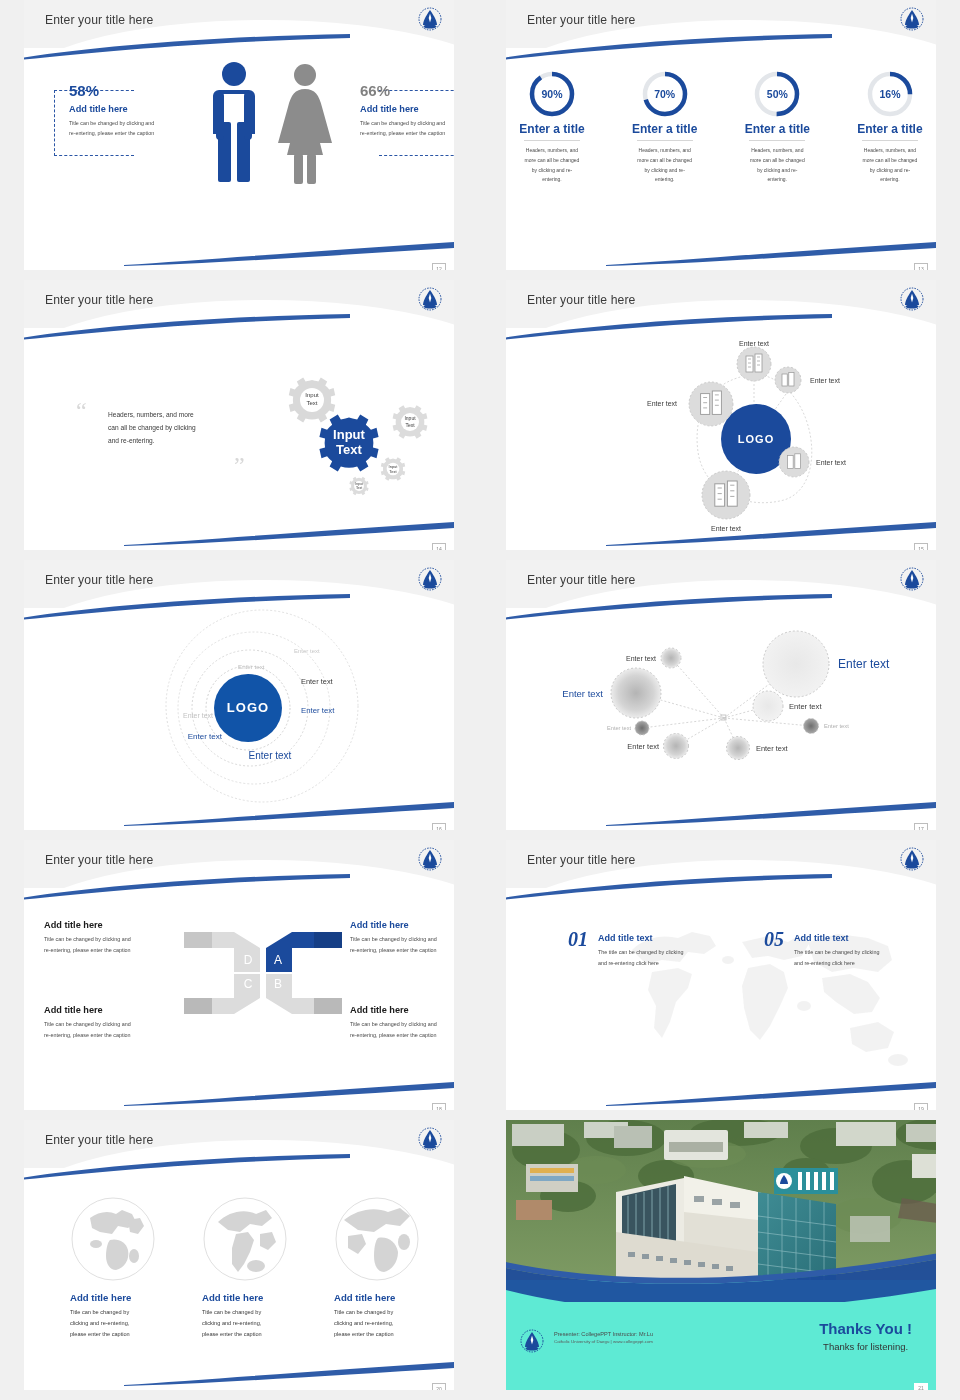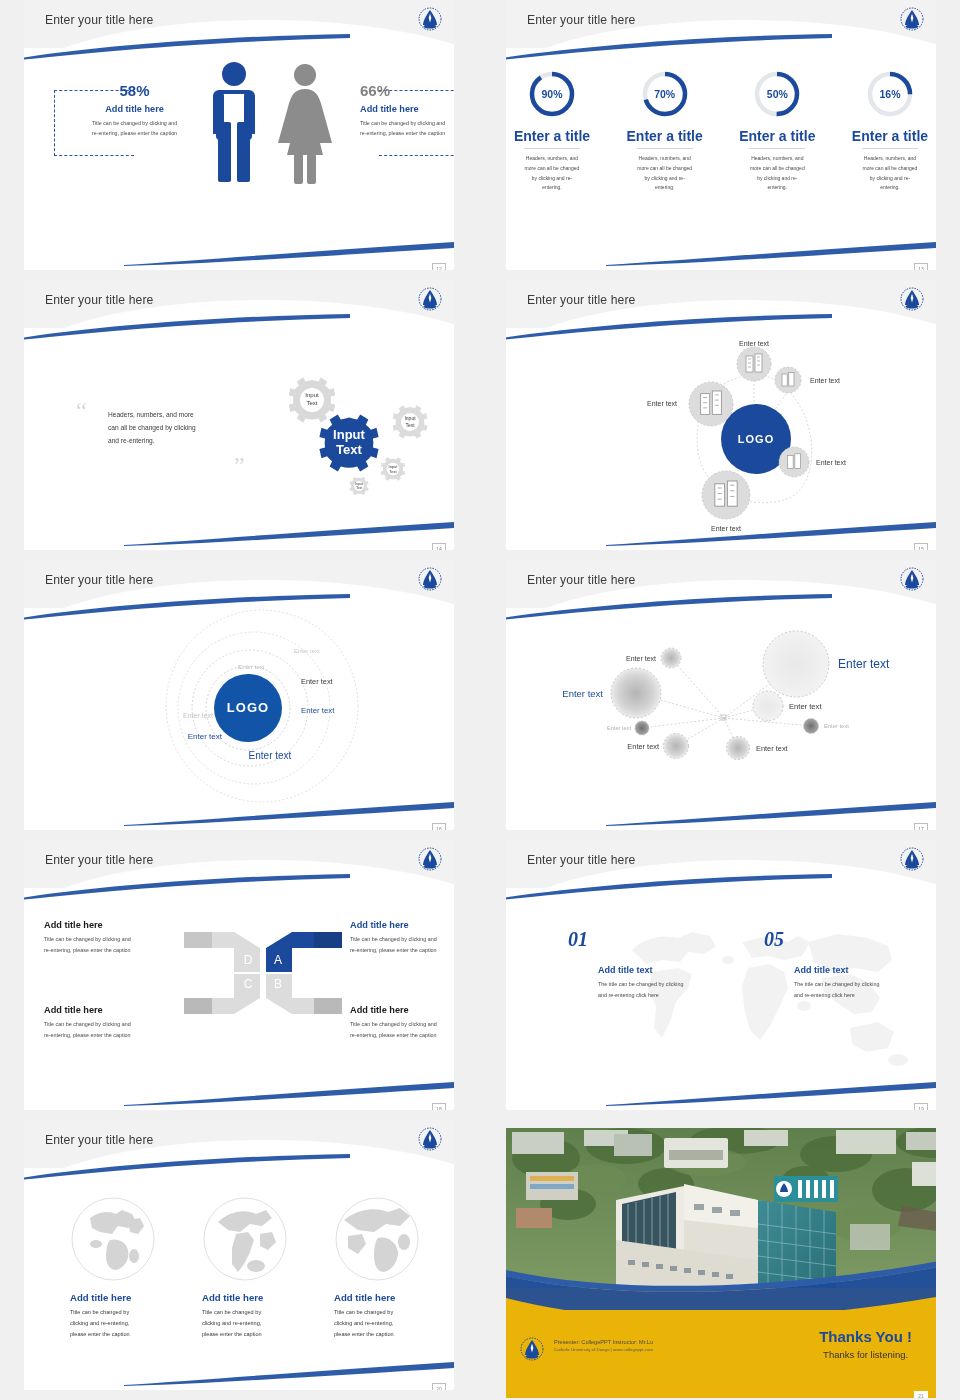--- a/index.html
+++ b/index.html
@@ -67,44 +67,44 @@
   .cap { font-size: 5.3px; color: #4a4a4a; line-height: 1.85; }
   .brk { position: absolute; border: 1px dashed #2a55a5; border-right: none; }
 
   
   .donut-col { width: 92px; text-align: center; }
   .donut { width: 48px; height: 48px; margin: 0 auto; position: relative; }
   .donut .lbl {
     position: absolute; inset: 0; display: flex; align-items: center; justify-content: center;
     font-size: 10.5px; font-weight: bold; color: #1b4a9c;
   }
-  .donut-title { font-size: 14px; font-weight: bold; color: #1b4a9c; margin-top: 10px; }
+  .donut-title { font-size: 12px; font-weight: bold; color: #1b4a9c; margin-top: 4px; }
   .donut-rule { width: 56px; height: 1px; background: #d6d6d6; margin: 4px auto 5px; }
   .donut-cap { font-size: 5px; color: #4a4a4a; line-height: 1.95; }
 
   
   .quote { font-size: 24px; color: #d8d8d8; font-family: "Liberation Serif", serif; line-height: .8; }
   .gtxt { font-size: 6.6px; color: #3a3a3a; line-height: 2.0; }
 
   
   .bt-h { font-size: 9.2px; font-weight: bold; color: #1b1b1b; }
   .bt-h.blue { color: #1b4a9c; }
   .bt-c { font-size: 5.4px; color: #4a4a4a; line-height: 1.95; margin-top: 4px; }
 
   
   .bignum { font-size: 20px; font-weight: bold; font-style: italic; color: #1b4a9c; font-family: "Liberation Serif", serif;}
-  .nt { font-size: 9px; font-weight: bold; color: #1b4a9c; margin-top: 32px; }
+  .nt { font-size: 9px; font-weight: bold; color: #1b4a9c; }
   .nc { font-size: 5.4px; color: #4a4a4a; line-height: 1.95; margin-top: 4px; }
 
   
   .gl-h { font-size: 9.6px; font-weight: bold; color: #1b4a9c; }
   .gl-c { font-size: 5.6px; color: #3a3a3a; line-height: 1.95; margin-top: 4px; }
 
   
-  .thanks-slide { background: #eab308; margin-top: 8px; }
+  .thanks-slide { background: #5eead4; }
   .photo { position: absolute; left: 0; top: 0; width: 478px; height: 160px; overflow: hidden; }
   .thx-title { font-size: 15px; font-weight: bold; color: #1b4a9c; }
   .thx-sub { font-size: 9.5px; color: #333; margin-top: 4px; }
   .foot1 { font-size: 5.6px; color: #4a4a4a; }
   .foot2 { font-size: 4.4px; color: #5a5a5a; margin-top: 2px; }
 </style>
 </head>
 <body>
 
 <div class="grid">
@@ -125,21 +125,21 @@
       <svg width="330" height="26" viewBox="0 0 330 26">
             <path d="M0 24 C80 12 200 2 330 0 L330 4 C200 7 80 17 0 26 Z" fill="#2f5ca8"></path>
           </svg>
     </div>
 
     <div class="body">
 
       <div class="brk" style="left:30px; top:42px; width:80px; height:66px; border-color:#2a55a5;"></div>
       <div class="brk" style="left:355px; top:42px; width:90px; height:66px; border-left:none; border-right:1px dashed #2a55a5;"></div>
 
-      <div style="position:absolute; left:53px; top:34px; width:115px; text-align:center;">
+      <div style="position:absolute; left:45px; top:34px; width:115px; text-align:left;">
         <div class="pct blue">58%</div>
         <div class="addtitle" style="margin-top:5px;">Add title here</div>
         <div class="cap" style="margin-top:5px;">Title can be changed by clicking and</div>
         <div class="cap">re-entering, please enter the caption</div>
       </div>
 
       <svg style="position:absolute; left:180px; top:12px;" width="60" height="125" viewBox="0 0 60 125">
         <circle cx="30" cy="14" r="12" fill="#1b4a9c"></circle>
         <path d="M15 30 h30 a6 6 0 0 1 6 6 v38 h-9 v-40 h-24 v40 h-9 v-38 a6 6 0 0 1 6 -6 Z" fill="#1b4a9c"></path>
         <rect x="14" y="62" width="13" height="60" rx="2" fill="#1b4a9c"></rect>

